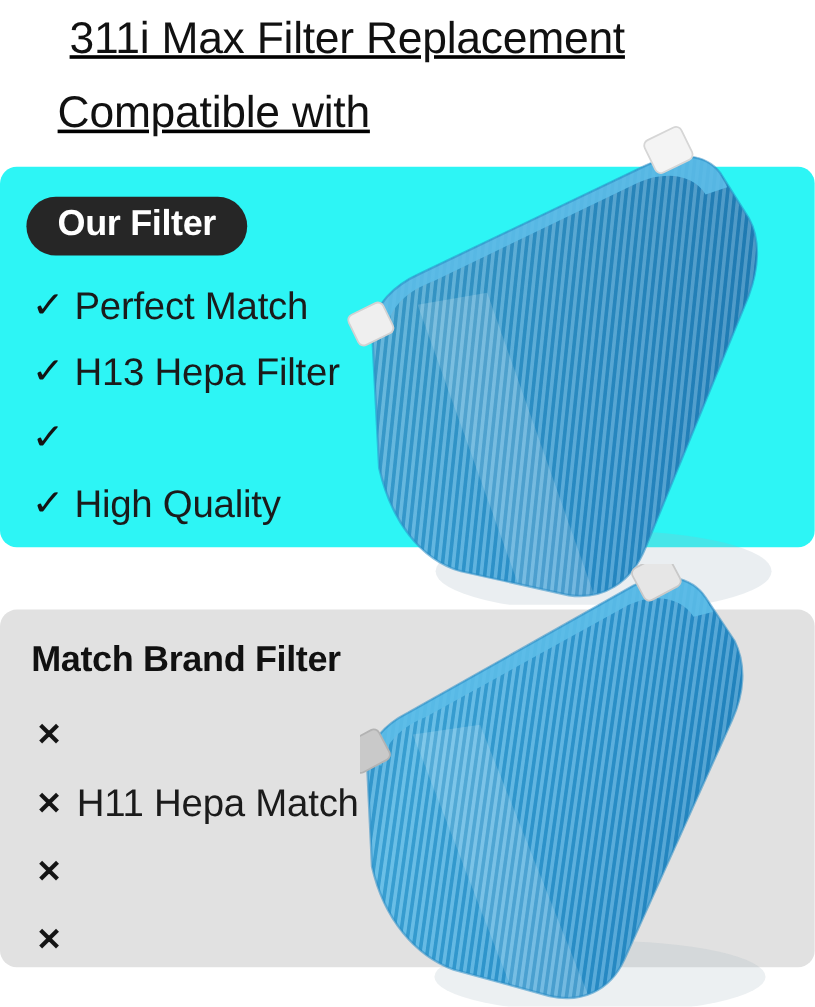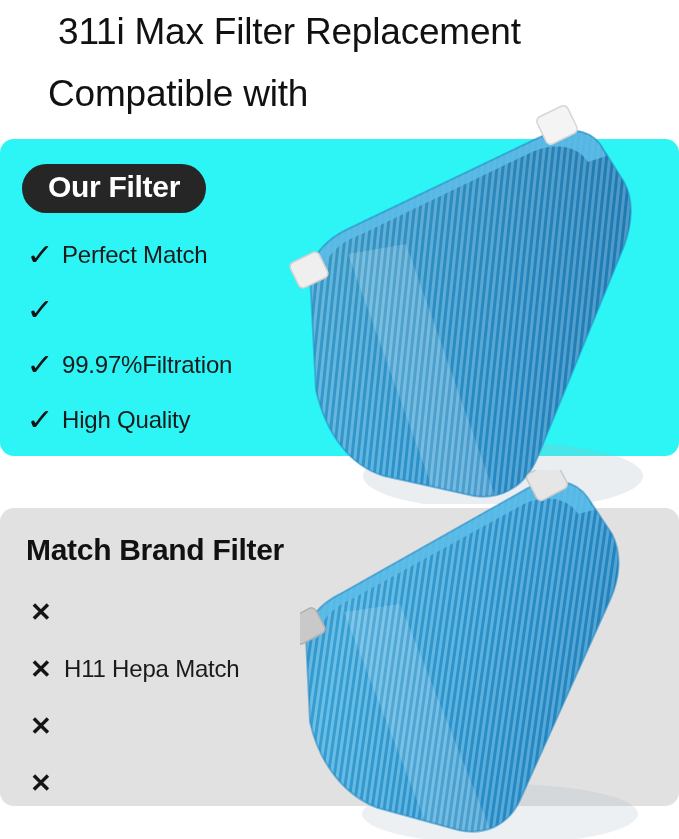--- a/index.html
+++ b/index.html
@@ -16,20 +16,21 @@
     -webkit-font-smoothing: antialiased;
   }
 
   
   #heading-block {
     position: absolute;
     left: 0;
     top: 0;
     width: 613px;
     z-index: 5;
+    text-decoration: underline;
   }
   .headline {
     color: #111111;
     font-size: 37px;
     font-weight: 400;
     line-height: 52px;
     letter-spacing: -0.2px;
     white-space: nowrap;
   }
   #headline-1 { margin: 6px 0 0 58px; }
@@ -121,21 +122,21 @@
     font-size: 30px;
     font-weight: 400;
     transform: scaleX(1.1);
   }
   .feature-mark.cross {
     font-size: 26px;
     font-weight: 700;
   }
   .feature-label {
     color: #1B1B1B;
-    font-size: 24px;
+    font-size: 32px;
     font-weight: 400;
     letter-spacing: -0.2px;
     line-height: 28px;
     white-space: nowrap;
   }
 
   
   .filter-photo {
     position: absolute;
     z-index: 4;
@@ -285,24 +286,24 @@
 <div class="panel-inner" id="our-filter-inner">
   <div id="our-filter-badge">Our Filter</div>
 
   <ul class="feature-list" id="our-filter-list">
     <li class="feature-item">
       <span class="feature-mark check">✓</span>
       <span class="feature-label">Perfect Match</span>
     </li>
     <li class="feature-item">
       <span class="feature-mark check">✓</span>
+      <span class="feature-label">H13 Hepa Filter</span>
     </li>
     <li class="feature-item">
       <span class="feature-mark check">✓</span>
-      <span class="feature-label">99.97%Filtration</span>
     </li>
     <li class="feature-item">
       <span class="feature-mark check">✓</span>
       <span class="feature-label">High Quality</span>
     </li>
   </ul>
 </div>
 
 <div class="panel-inner" id="other-brand-inner">
   <div id="other-brand-title">Match Brand Filter</div>

